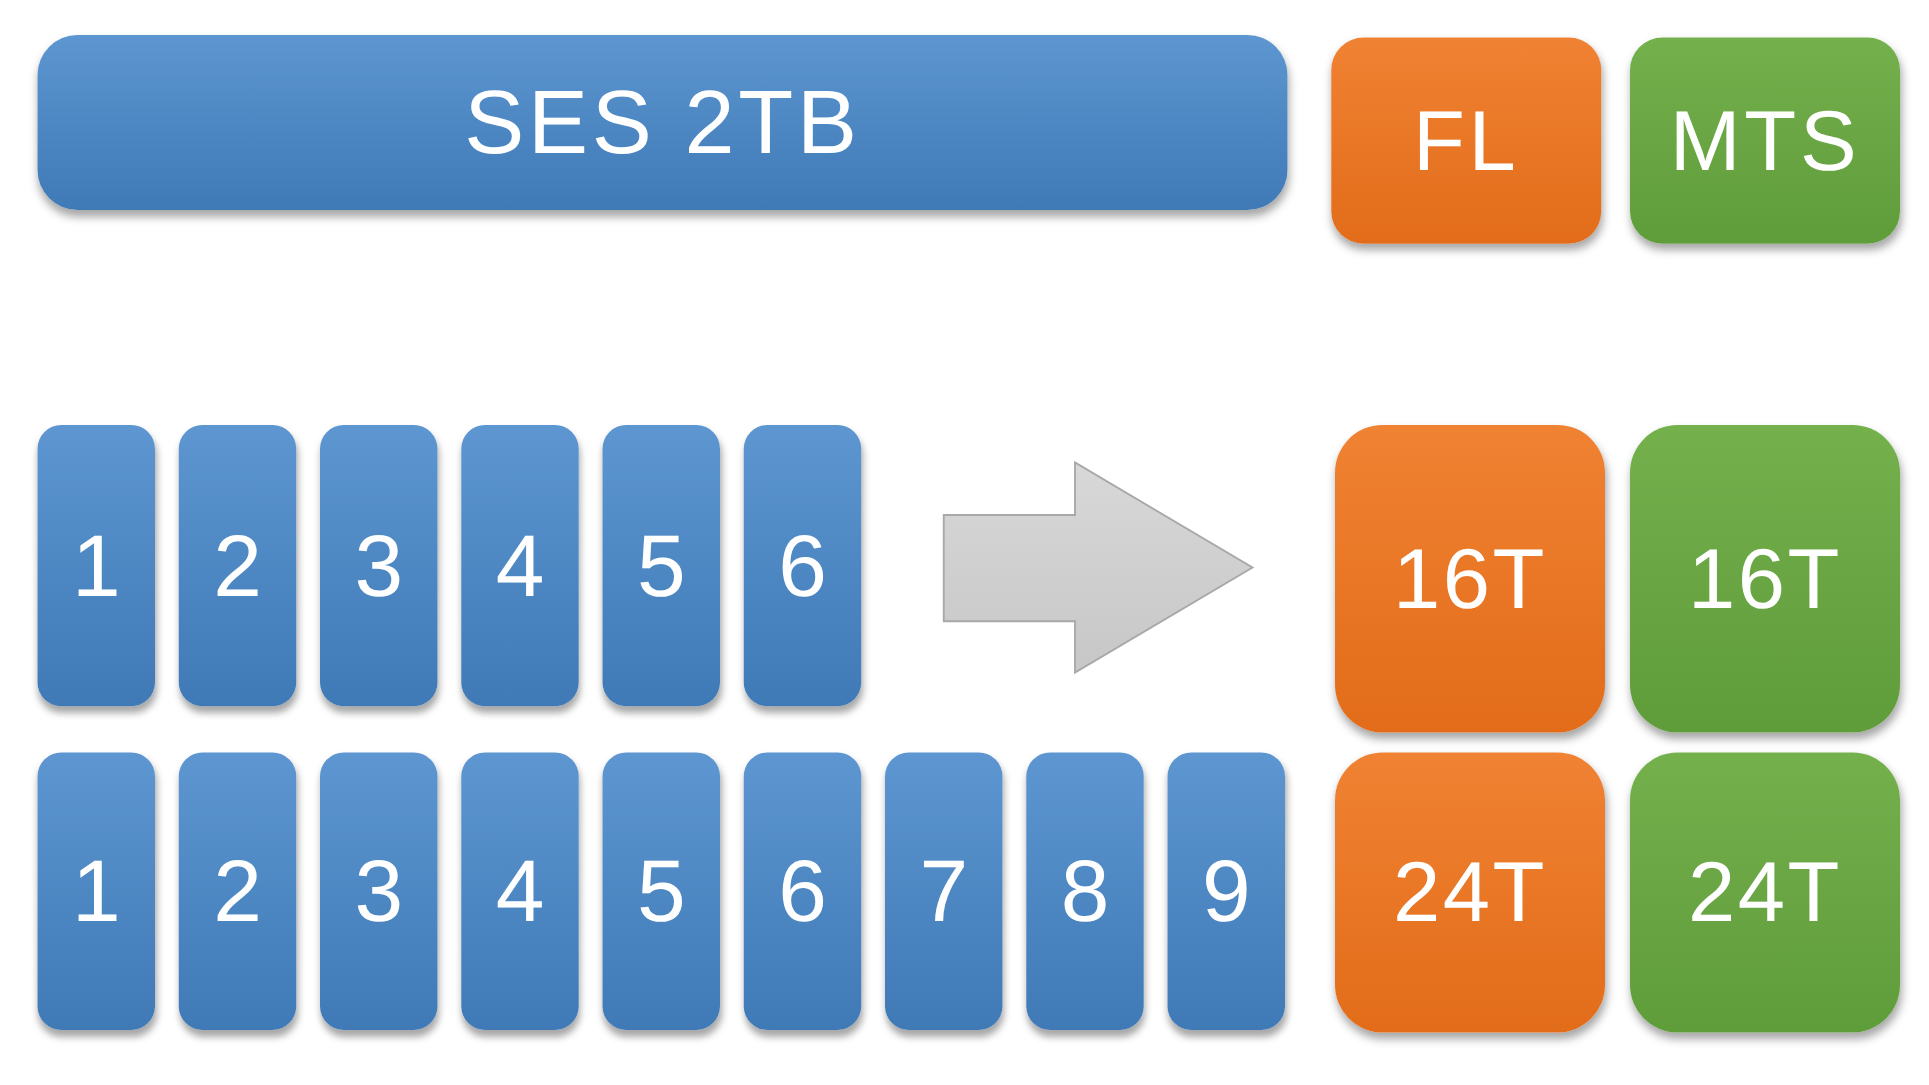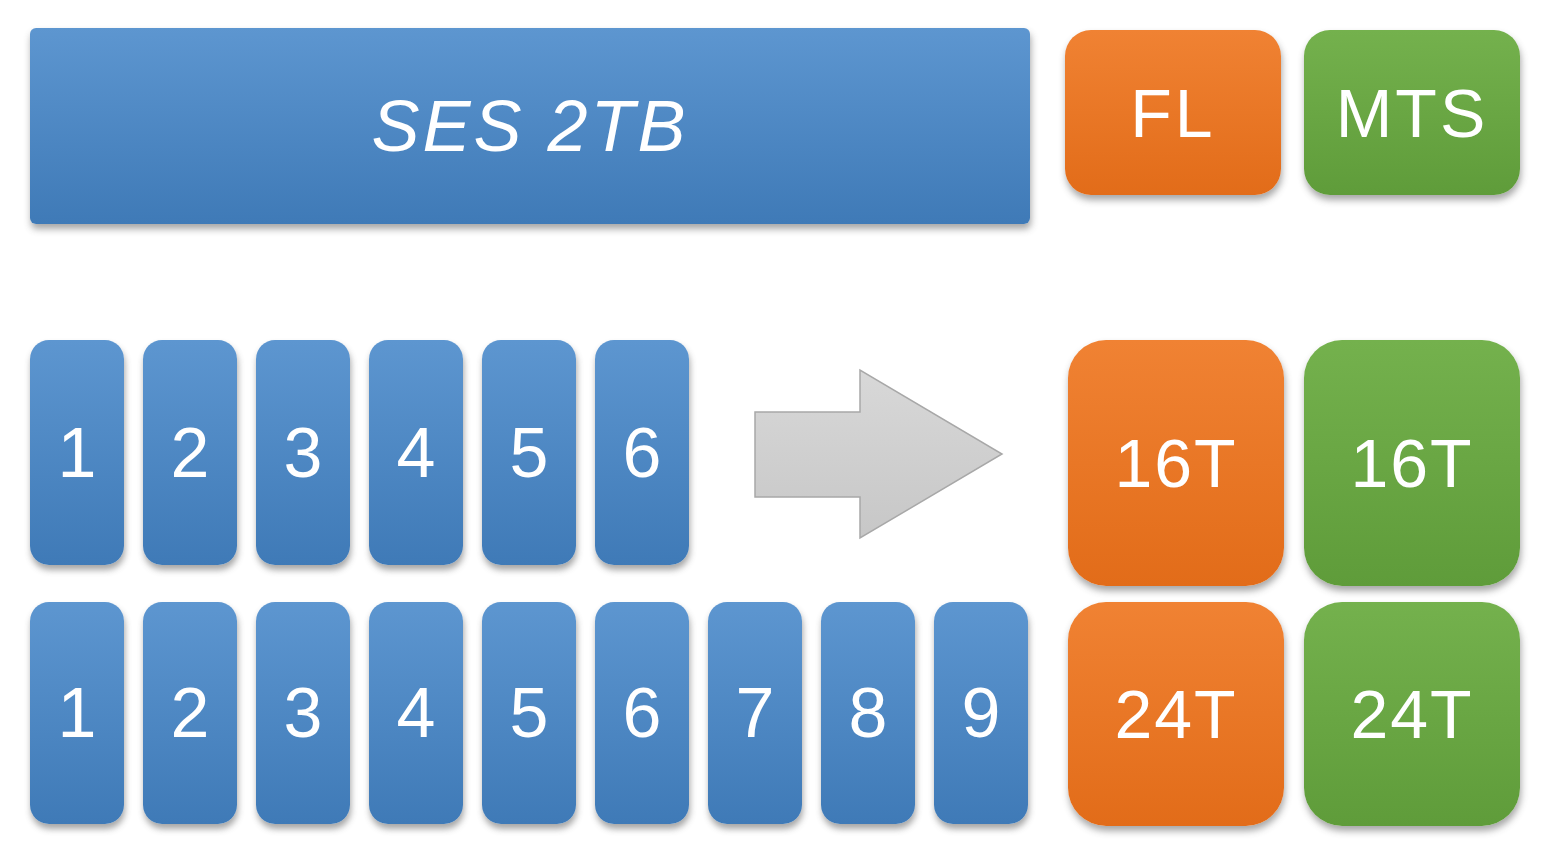--- a/index.html
+++ b/index.html
@@ -19,24 +19,23 @@
     color: #ffffff;
     letter-spacing: 3px;
     box-shadow: 1px 5px 7px rgba(60,60,60,0.45);
   }
   .blue   { background: linear-gradient(to bottom, var(--blue-top), var(--blue-bottom)); }
   .orange { background: linear-gradient(to bottom, var(--orange-top), var(--orange-bottom)); }
   .green  { background: linear-gradient(to bottom, var(--green-top), var(--green-bottom)); }
 
   .title-box {
     left: 30px; top: 28px;
-    width: 1000px; height: 196px;
-    border-radius: 6px;
+    width: 1000px; height: 140px;
+    border-radius: 32px;
     font-size: 72px;
-    font-style: italic;
   }
   .legend-box {
     top: 30px;
     width: 216px; height: 165px;
     border-radius: 26px;
     font-size: 68px;
   }
   .legend-fl  { left: 1065px; }
   .legend-mts { left: 1304px; }
 

